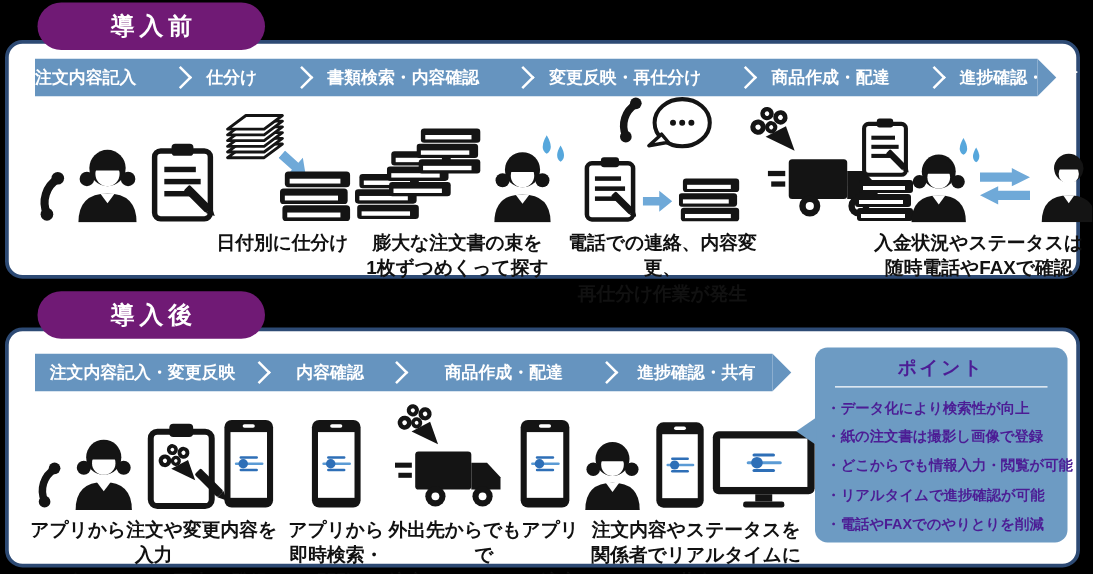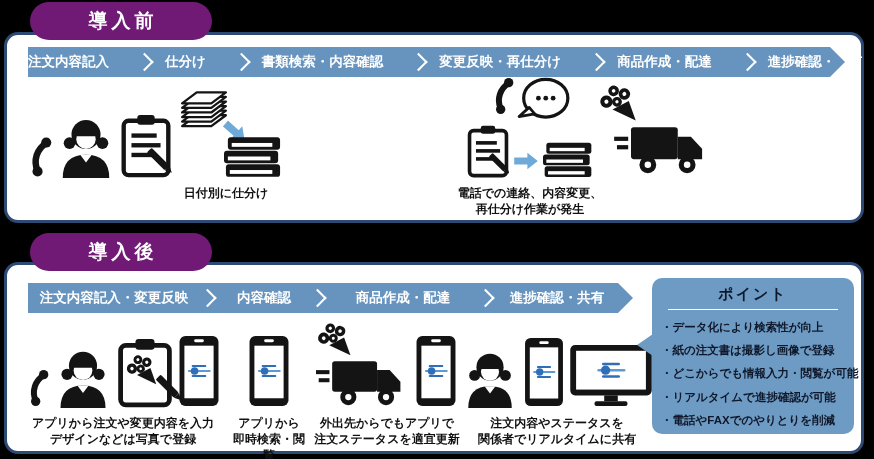--- a/index.html
+++ b/index.html
@@ -42,21 +42,21 @@
     border-left: 15px solid #6694bf; }
   #before-tip { left: 830px; top: 47px; }
   #after-tip  { left: 618px; top: 283px; }
 
   .fig { position: absolute; display: flex; flex-direction: column; align-items: center; }
   .fig.top { top: 88px; }
   .fig.bot { top: 324px; }
   .art { height: 90px; display: flex; align-items: flex-end; justify-content: center; position: relative; width: 100%; }
   .fig.bot .art { height: 84px; }
   .caption {
-    margin-top: 7px; font-size: 12px; font-weight: bold; color: #111;
+    margin-top: 7px; font-size: 15px; font-weight: bold; color: #111;
     text-align: center; line-height: 1.35; white-space: pre-line;
   }
   .rel { position: relative; }
   .abs { position: absolute; }
   .row { display: flex; align-items: flex-end; }
   .col { display: flex; flex-direction: column; align-items: center; }
 
   #fig-order-entry   { left: 28px;  width: 142px; }
   #fig-sorting       { left: 170px; width: 112px; }
   #fig-searching     { left: 280px; width: 172px; }
@@ -64,21 +64,21 @@
   #fig-delivery      { left: 594px; width: 112px; }
   #fig-status-check  { left: 698px; width: 170px; }
 
   #fig-app-entry     { left: 18px;  width: 210px; align-items: center; }
   #fig-app-search    { left: 228px; width: 82px; }
   #fig-app-update    { left: 310px; width: 154px; }
   #fig-app-share     { left: 470px; width: 174px; }
 
   .points {
     position: absolute; left: 652px; top: 278px; width: 202px; height: 156px;
-    background: #6d9bc3; border-radius: 10px; z-index: 2; color: #0f172a;
+    background: #6d9bc3; border-radius: 10px; z-index: 2; color: #4c1d95;
   }
   .points-tail { position: absolute; left: -15px; top: 56px; width: 0; height: 0;
     border-top: 11px solid transparent; border-bottom: 11px solid transparent;
     border-right: 16px solid #6d9bc3; }
   .points-title {
     font-size: 15px; font-weight: bold; text-align: center; letter-spacing: 2px;
     padding: 7px 0 5px 0; margin: 0 16px; border-bottom: 1.5px solid #fff;
   }
   .points-items { padding: 6px 9px 0 9px; }
   .points-item { font-size: 11.5px; font-weight: bold; line-height: 2.02; white-space: nowrap; }
@@ -261,20 +261,39 @@
       <svg class="abs diag-arrow" style="left:52px;top:34px" width="26" height="20">
           <use href="#i-arrow-r"></use>
         </svg>
       <svg class="abs" style="right:0;bottom:0" width="58" height="43">
           <use href="#i-books"></use>
         </svg>
     </div>
     <div class="caption">日付別に仕分け</div>
   </div>
 
+  <div class="fig top" id="fig-searching">
+    <div class="art">
+      <div class="row" style="gap:2px">
+        <svg width="102" height="78">
+            <use href="#i-bookspile"></use>
+          </svg>
+        <div class="rel">
+          <svg width="60" height="60">
+              <use href="#i-woman"></use>
+            </svg>
+          <svg class="sweat" width="24" height="28">
+              <use href="#i-sweat"></use>
+            </svg>
+        </div>
+      </div>
+    </div>
+    <div class="caption">膨大な注文書の束を
+1枚ずつめくって探す</div>
+  </div>
 
   <div class="fig top" id="fig-changes">
     <div class="art">
       <div class="col" style="gap:2px">
         <div class="row" style="gap:2px;align-items:flex-start">
           <svg width="24" height="38">
               <use href="#i-handset"></use>
             </svg>
           <svg width="54" height="46">
               <use href="#i-bubble"></use>
@@ -301,20 +320,50 @@
     <div class="art">
       <svg class="abs bouquet-tilt" style="left:8px;top:-4px" width="38" height="46">
           <use href="#i-bouquet"></use>
         </svg>
       <svg class="abs" style="right:0;bottom:2px" width="92" height="58">
           <use href="#i-truck"></use>
         </svg>
     </div>
   </div>
 
+  <div class="fig top" id="fig-status-check">
+    <div class="art">
+      <div class="row" style="gap:4px">
+        <div class="col" style="gap:0">
+          <svg width="38" height="48">
+              <use href="#i-clipboard"></use>
+            </svg>
+          <svg width="48" height="36">
+              <use href="#i-books"></use>
+            </svg>
+        </div>
+        <div class="rel" style="margin-left:-14px">
+          <svg width="58" height="58">
+              <use href="#i-woman"></use>
+            </svg>
+          <svg class="sweat" width="22" height="26">
+              <use href="#i-sweat"></use>
+            </svg>
+        </div>
+        <svg width="40" height="30" style="margin-bottom:14px">
+            <use href="#i-arrows-lr"></use>
+          </svg>
+        <svg width="54" height="58">
+            <use href="#i-man"></use>
+          </svg>
+      </div>
+    </div>
+    <div class="caption">入金状況やステータスは
+随時電話やFAXで確認</div>
+  </div>
 
   <div class="panel" id="after-panel"></div>
   <div class="pill" id="after-pill">
     <span>導入後</span>
   </div>
 
   <div class="bar" id="after-bar">
     <div class="step" style="width:172px">注文内容記入・変更反映</div>
     <div class="sep"></div>
     <div class="step" style="width:92px">内容確認</div>

